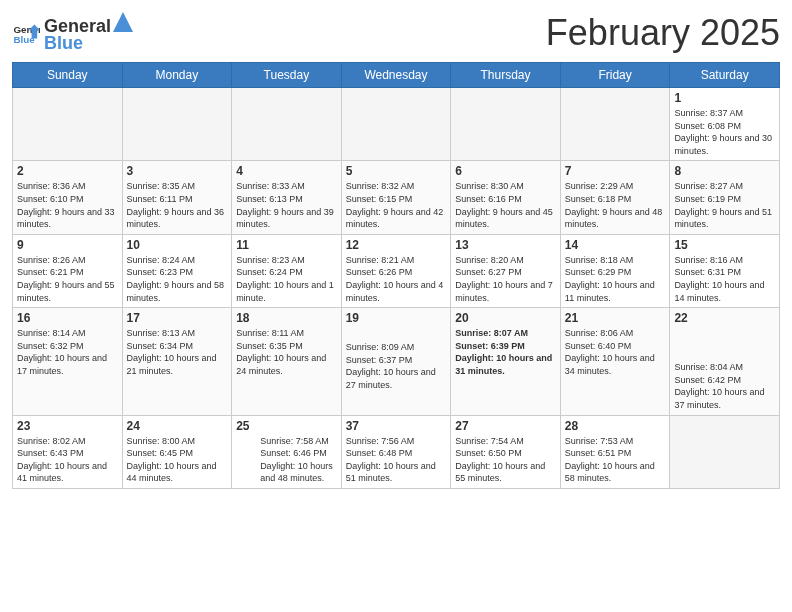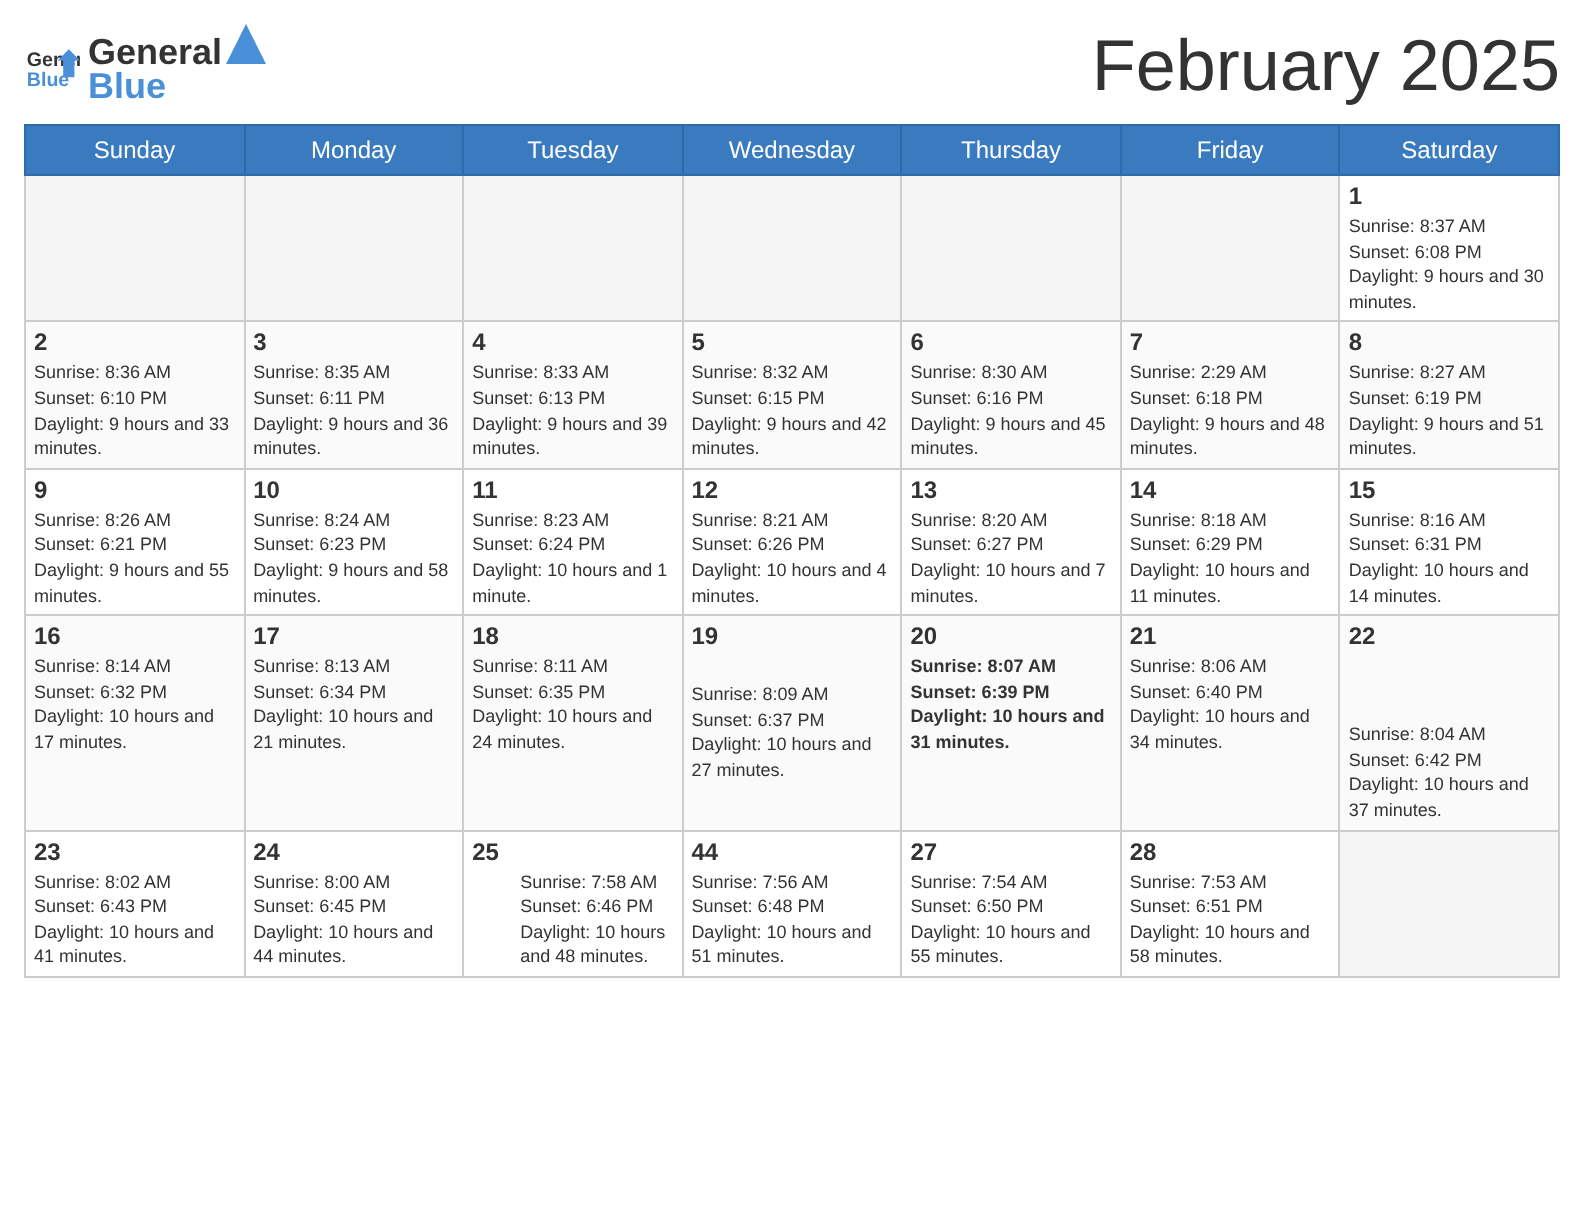--- a/index.html
+++ b/index.html
@@ -286,21 +286,21 @@
 Sunset: 6:45 PM
 Daylight: 10 hours and 44 minutes.</div>
         </td>
         <td>
           <span class="day-number">25</span>
           <div class="day-info" style="white-space: pre-line; margin-left: 24px;">Sunrise: 7:58 AM
 Sunset: 6:46 PM
 Daylight: 10 hours and 48 minutes.</div>
         </td>
         <td>
-          <span class="day-number">44</span>
+          <span class="day-number">37</span>
           <div class="day-info" style="white-space: pre-line;">Sunrise: 7:56 AM
 Sunset: 6:48 PM
 Daylight: 10 hours and 51 minutes.</div>
         </td>
         <td>
           <span class="day-number">27</span>
           <div class="day-info" style="white-space: pre-line;">Sunrise: 7:54 AM
 Sunset: 6:50 PM
 Daylight: 10 hours and 55 minutes.</div>
         </td>

